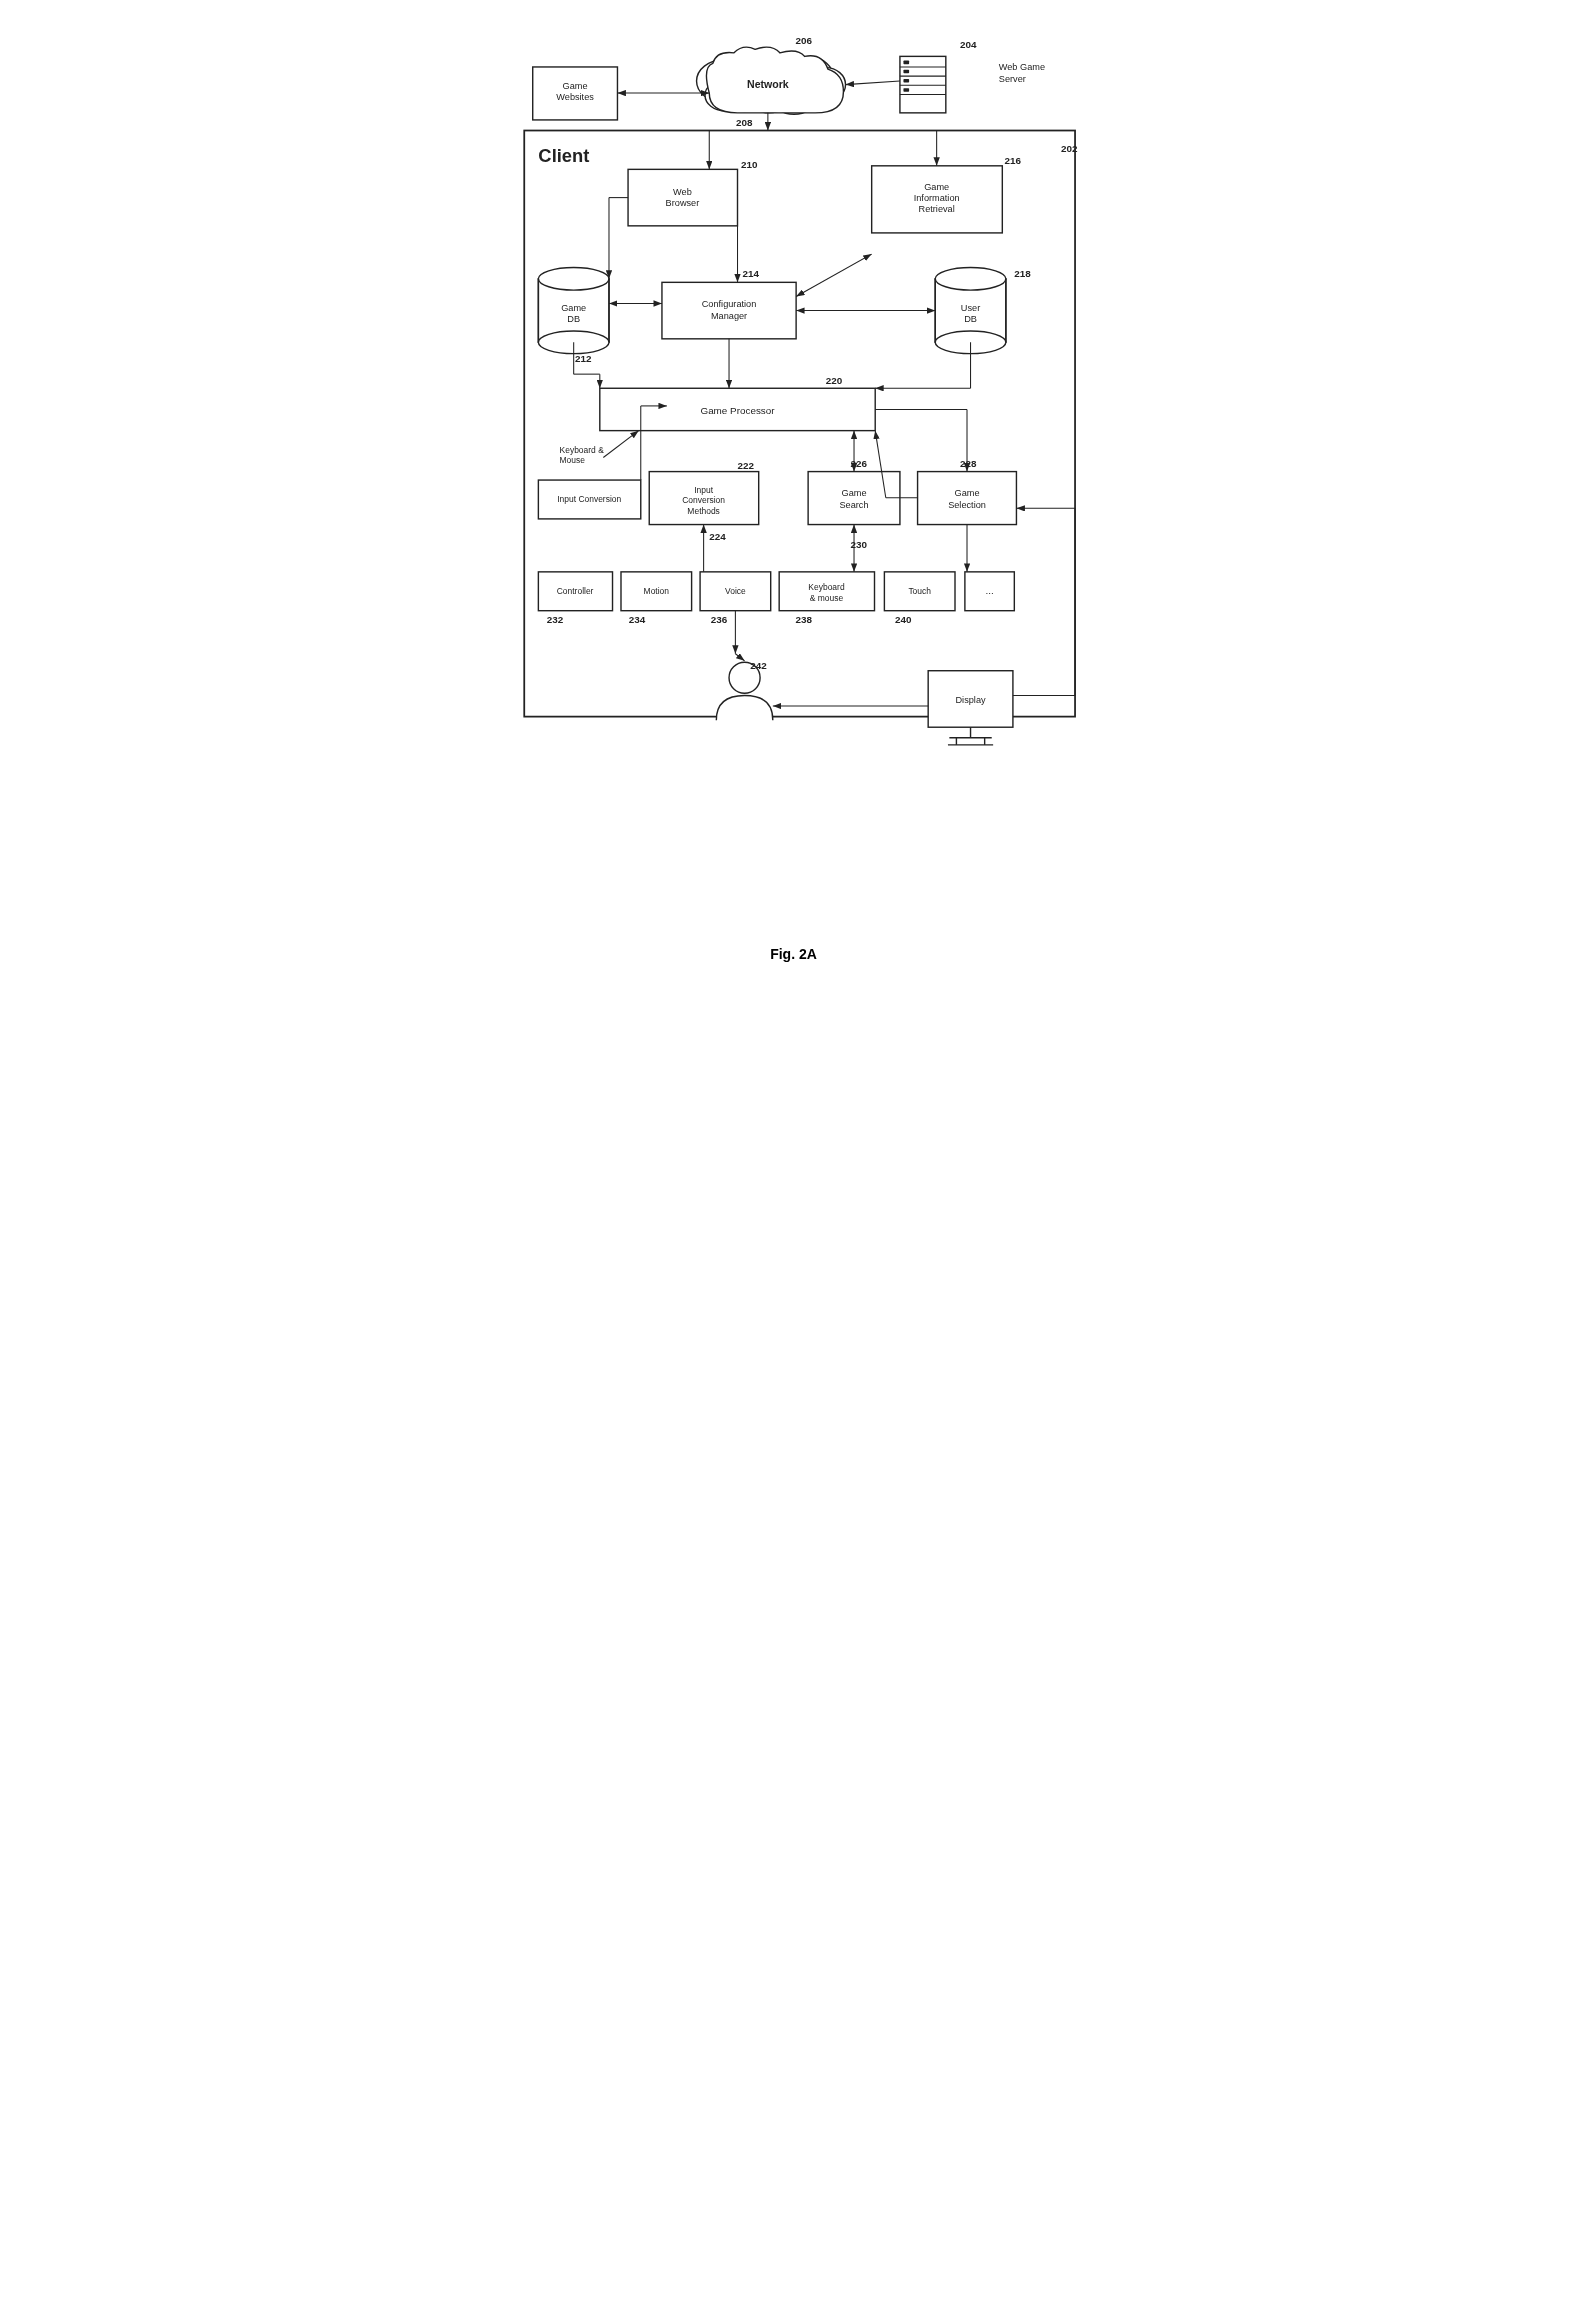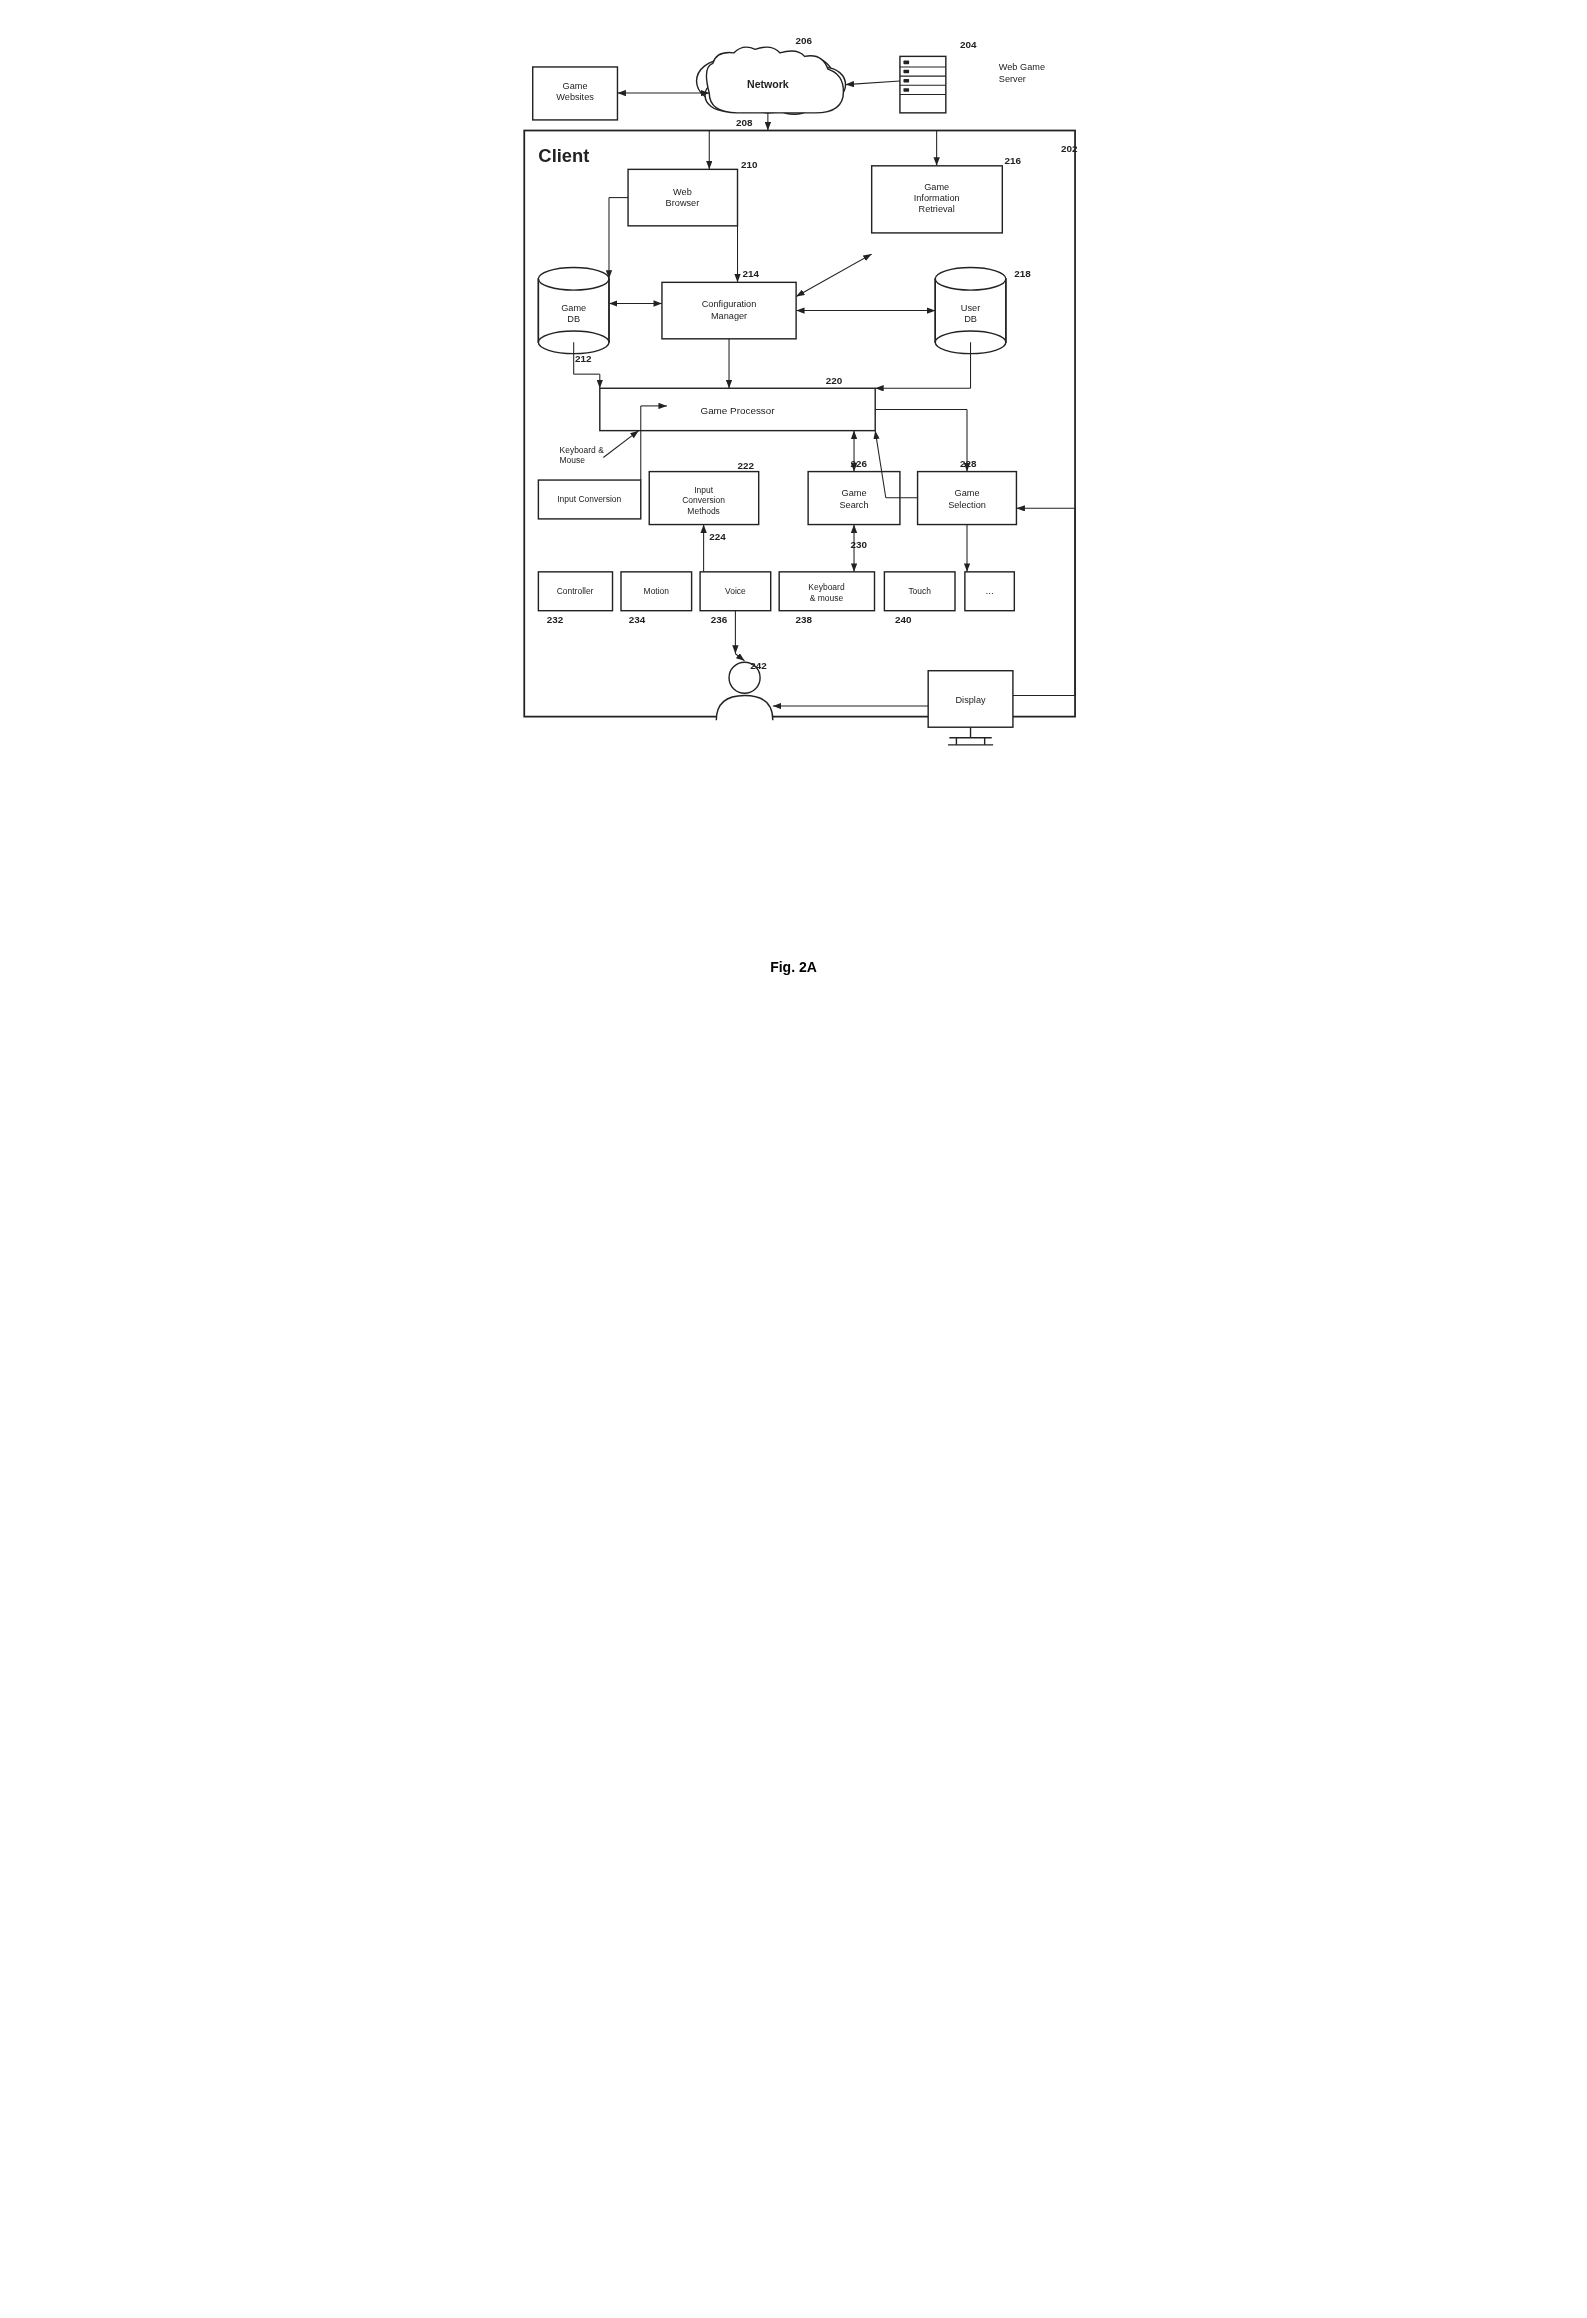--- a/index.html
+++ b/index.html
@@ -21,21 +21,21 @@
       top: 0;
       left: 0;
       width: 100%;
       height: 100%;
       pointer-events: none;
     }
     .fig-label {
       text-align: center;
       font-size: 14px;
       font-weight: bold;
-      margin-top: 27px;
+      margin-top: 14px;
     }
   </style>
 </head>
 <body>
 
 <div class="diagram-container">
 
   <svg class="arrows-svg" viewBox="0 0 860 1300" xmlns="http://www.w3.org/2000/svg">
     <defs>
       <marker id="arrowhead" markerWidth="8" markerHeight="6" refX="8" refY="3" orient="auto">

